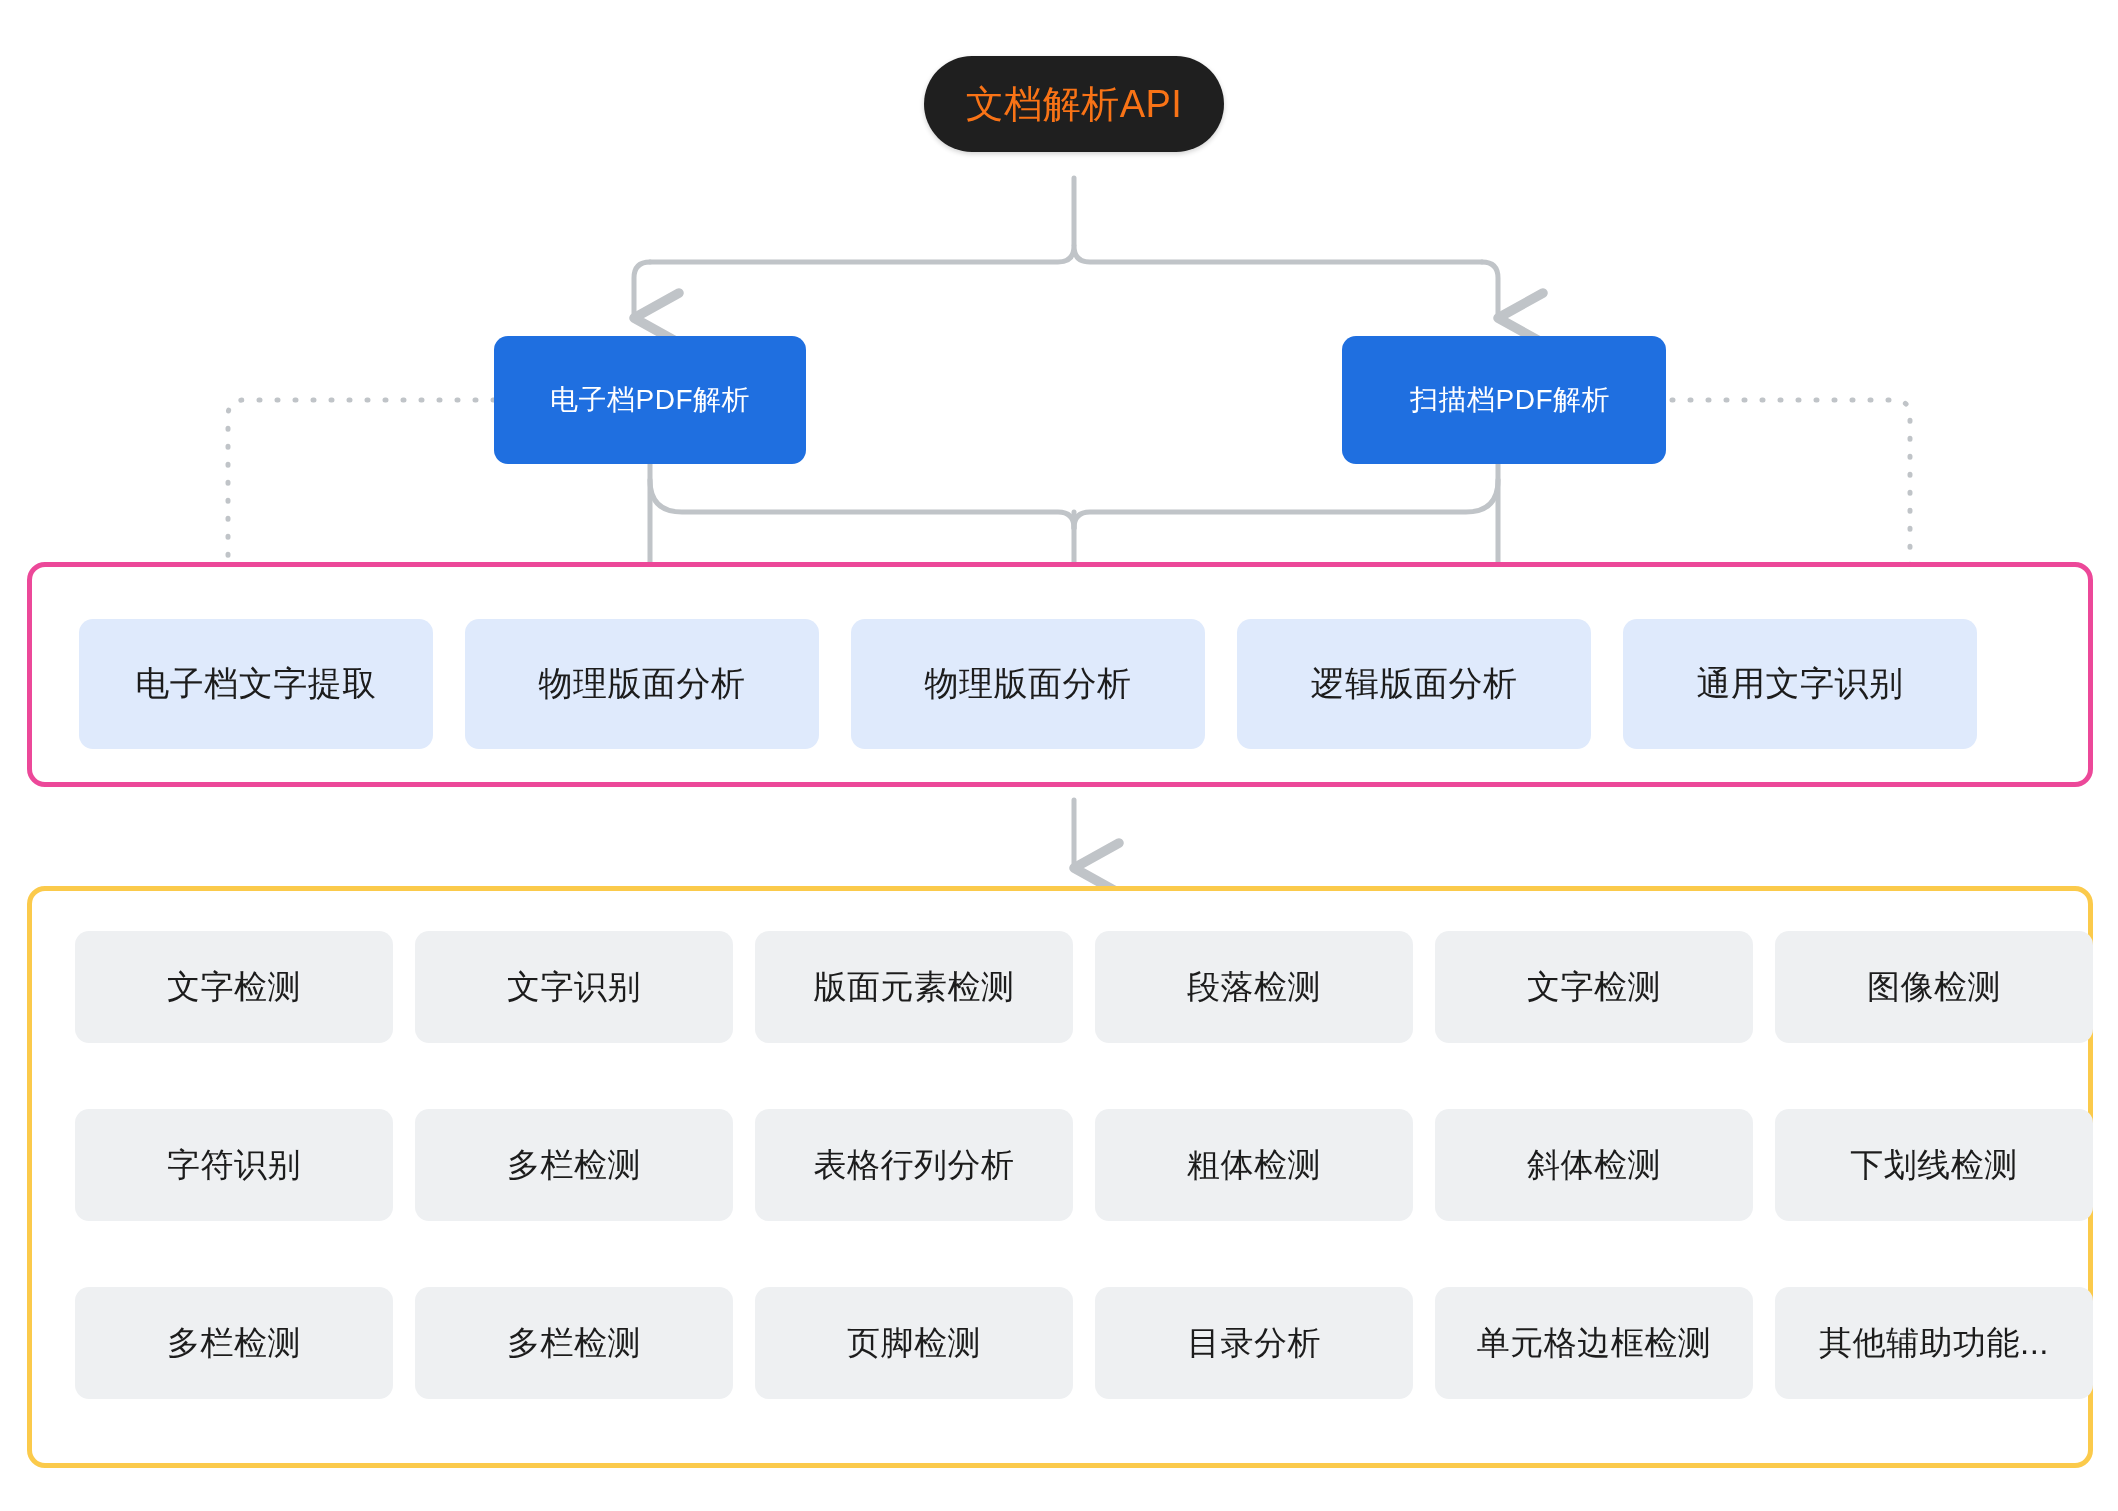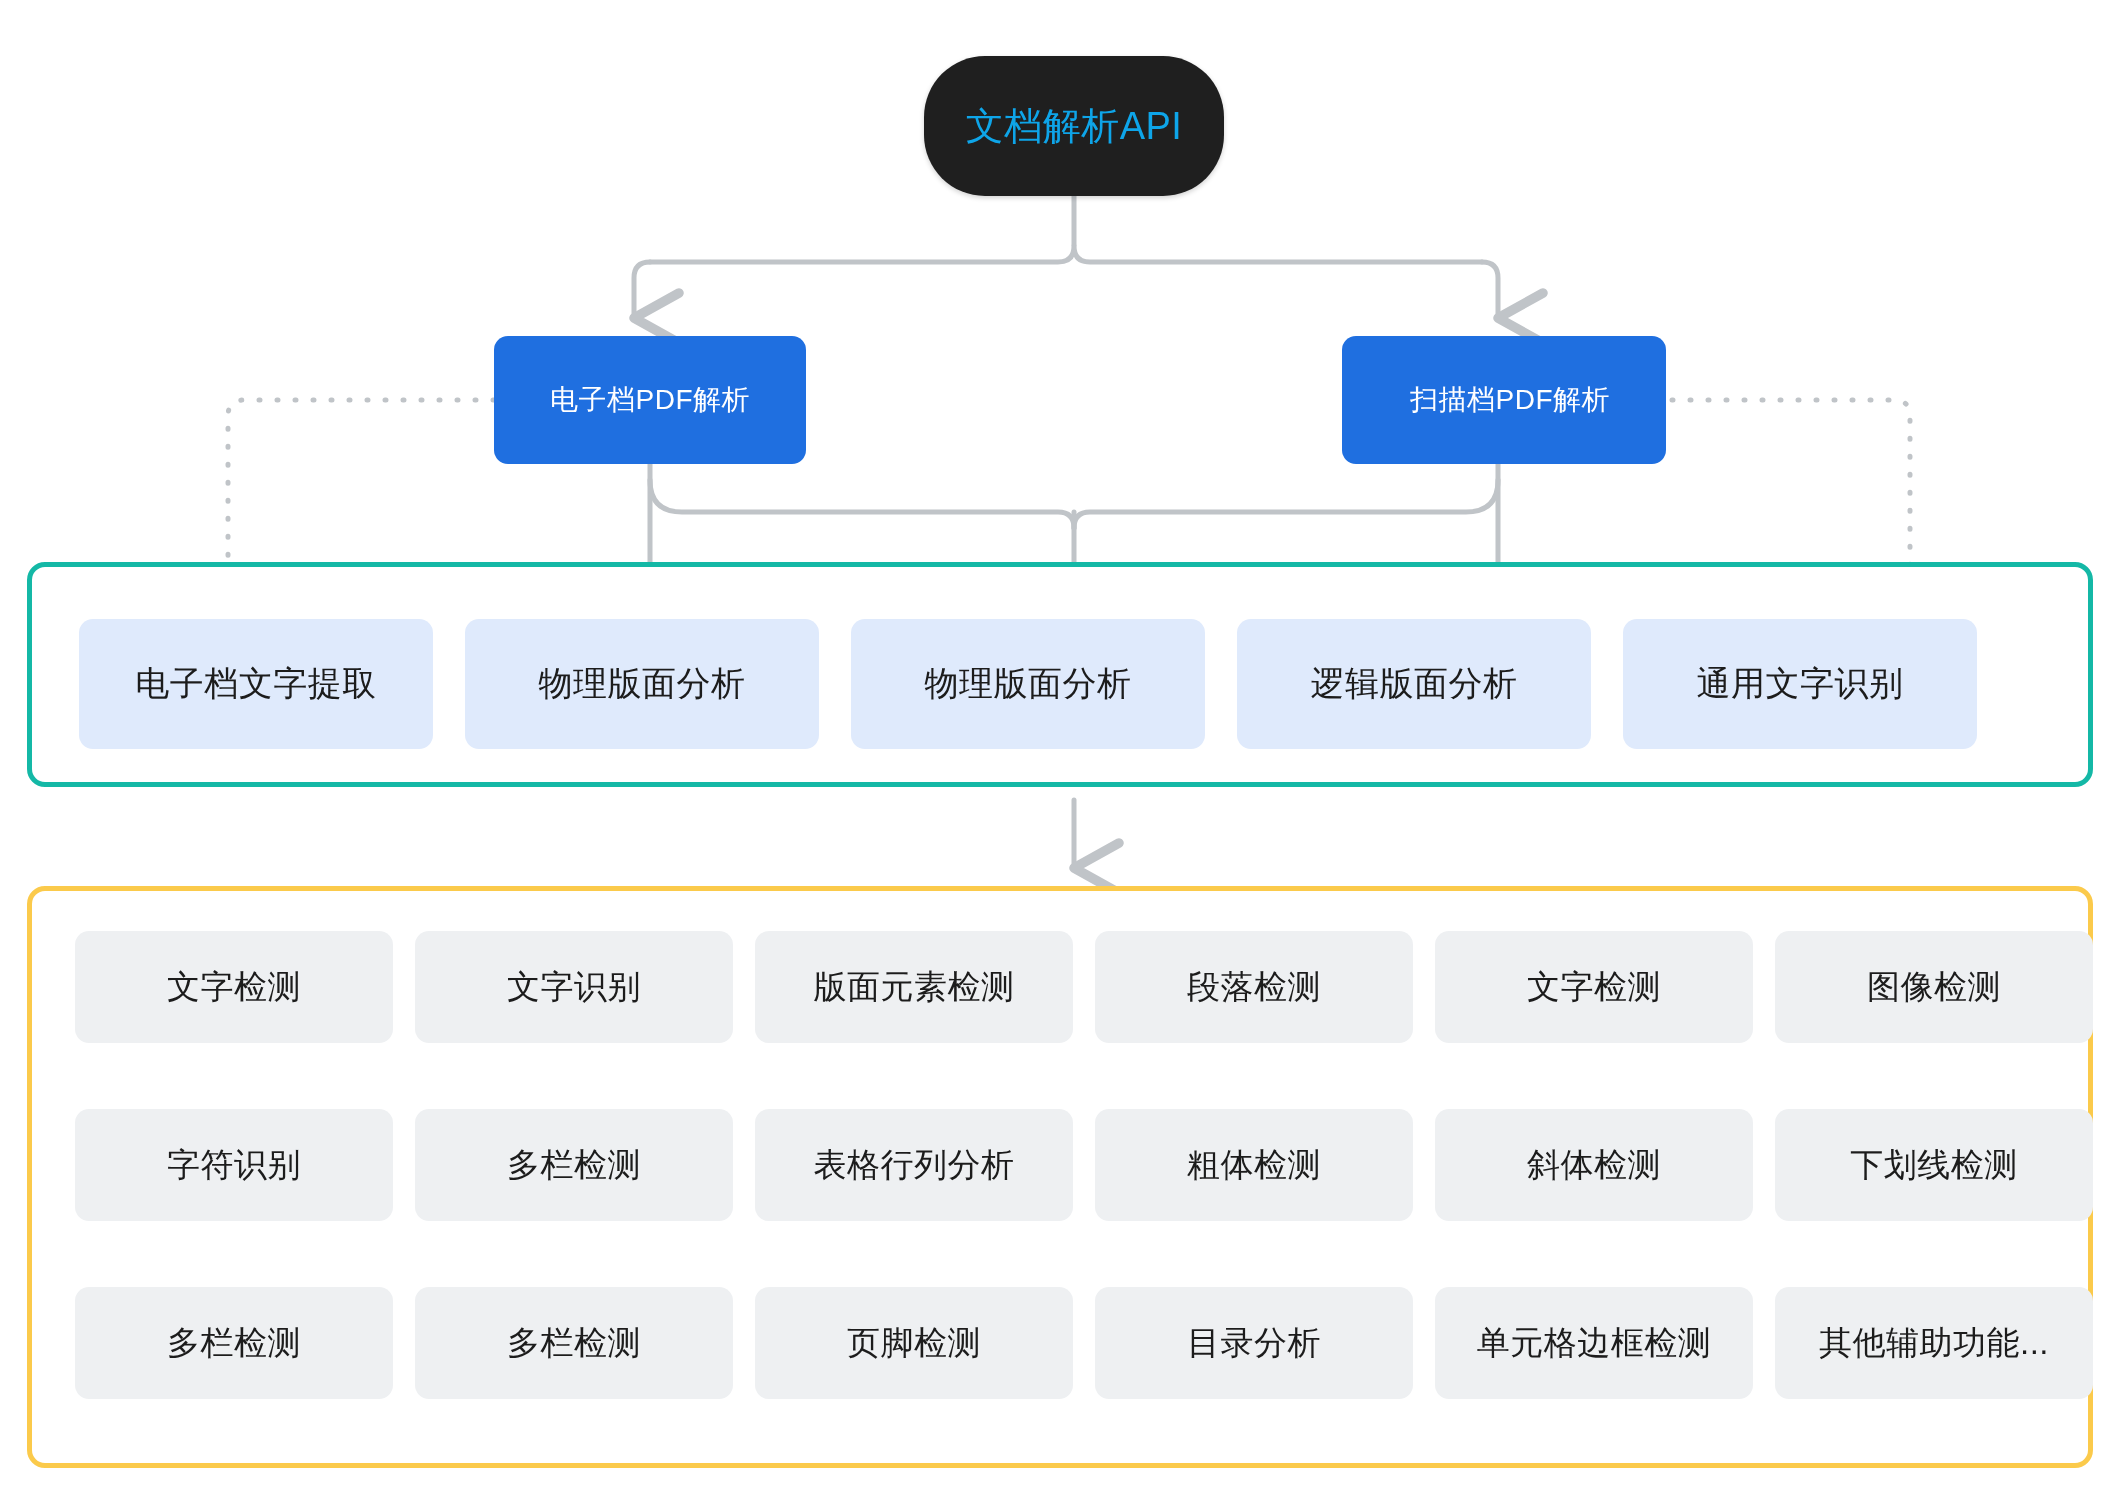--- a/index.html
+++ b/index.html
@@ -26,27 +26,27 @@
     height: 1511px;
     pointer-events: none;
   }
 
   
   .root-node {
     position: absolute;
     left: 924px;
     top: 56px;
     width: 300px;
-    height: 140px;
+    height: 96px;
     background: #1f1f1f;
     border-radius: 61px;
     display: flex;
     align-items: center;
     justify-content: center;
-    color: #0ea5e9;
+    color: #f97316;
     font-size: 38px;
     letter-spacing: 0.5px;
     box-shadow: 0 2px 5px rgba(0,0,0,0.18);
   }
 
   
   .blue-node {
     position: absolute;
     top: 336px;
     width: 312px;
@@ -68,21 +68,21 @@
     position: absolute;
     box-sizing: border-box;
     border-radius: 18px;
     background: #ffffff;
   }
   .band.green {
     left: 27px;
     top: 562px;
     width: 2066px;
     height: 225px;
-    border: 5px solid #14b8a6;
+    border: 5px solid #ec4899;
   }
   .band.yellow {
     left: 27px;
     top: 886px;
     width: 2066px;
     height: 582px;
     border: 5px solid #fbca4b;
   }
 
   .stage-row {

